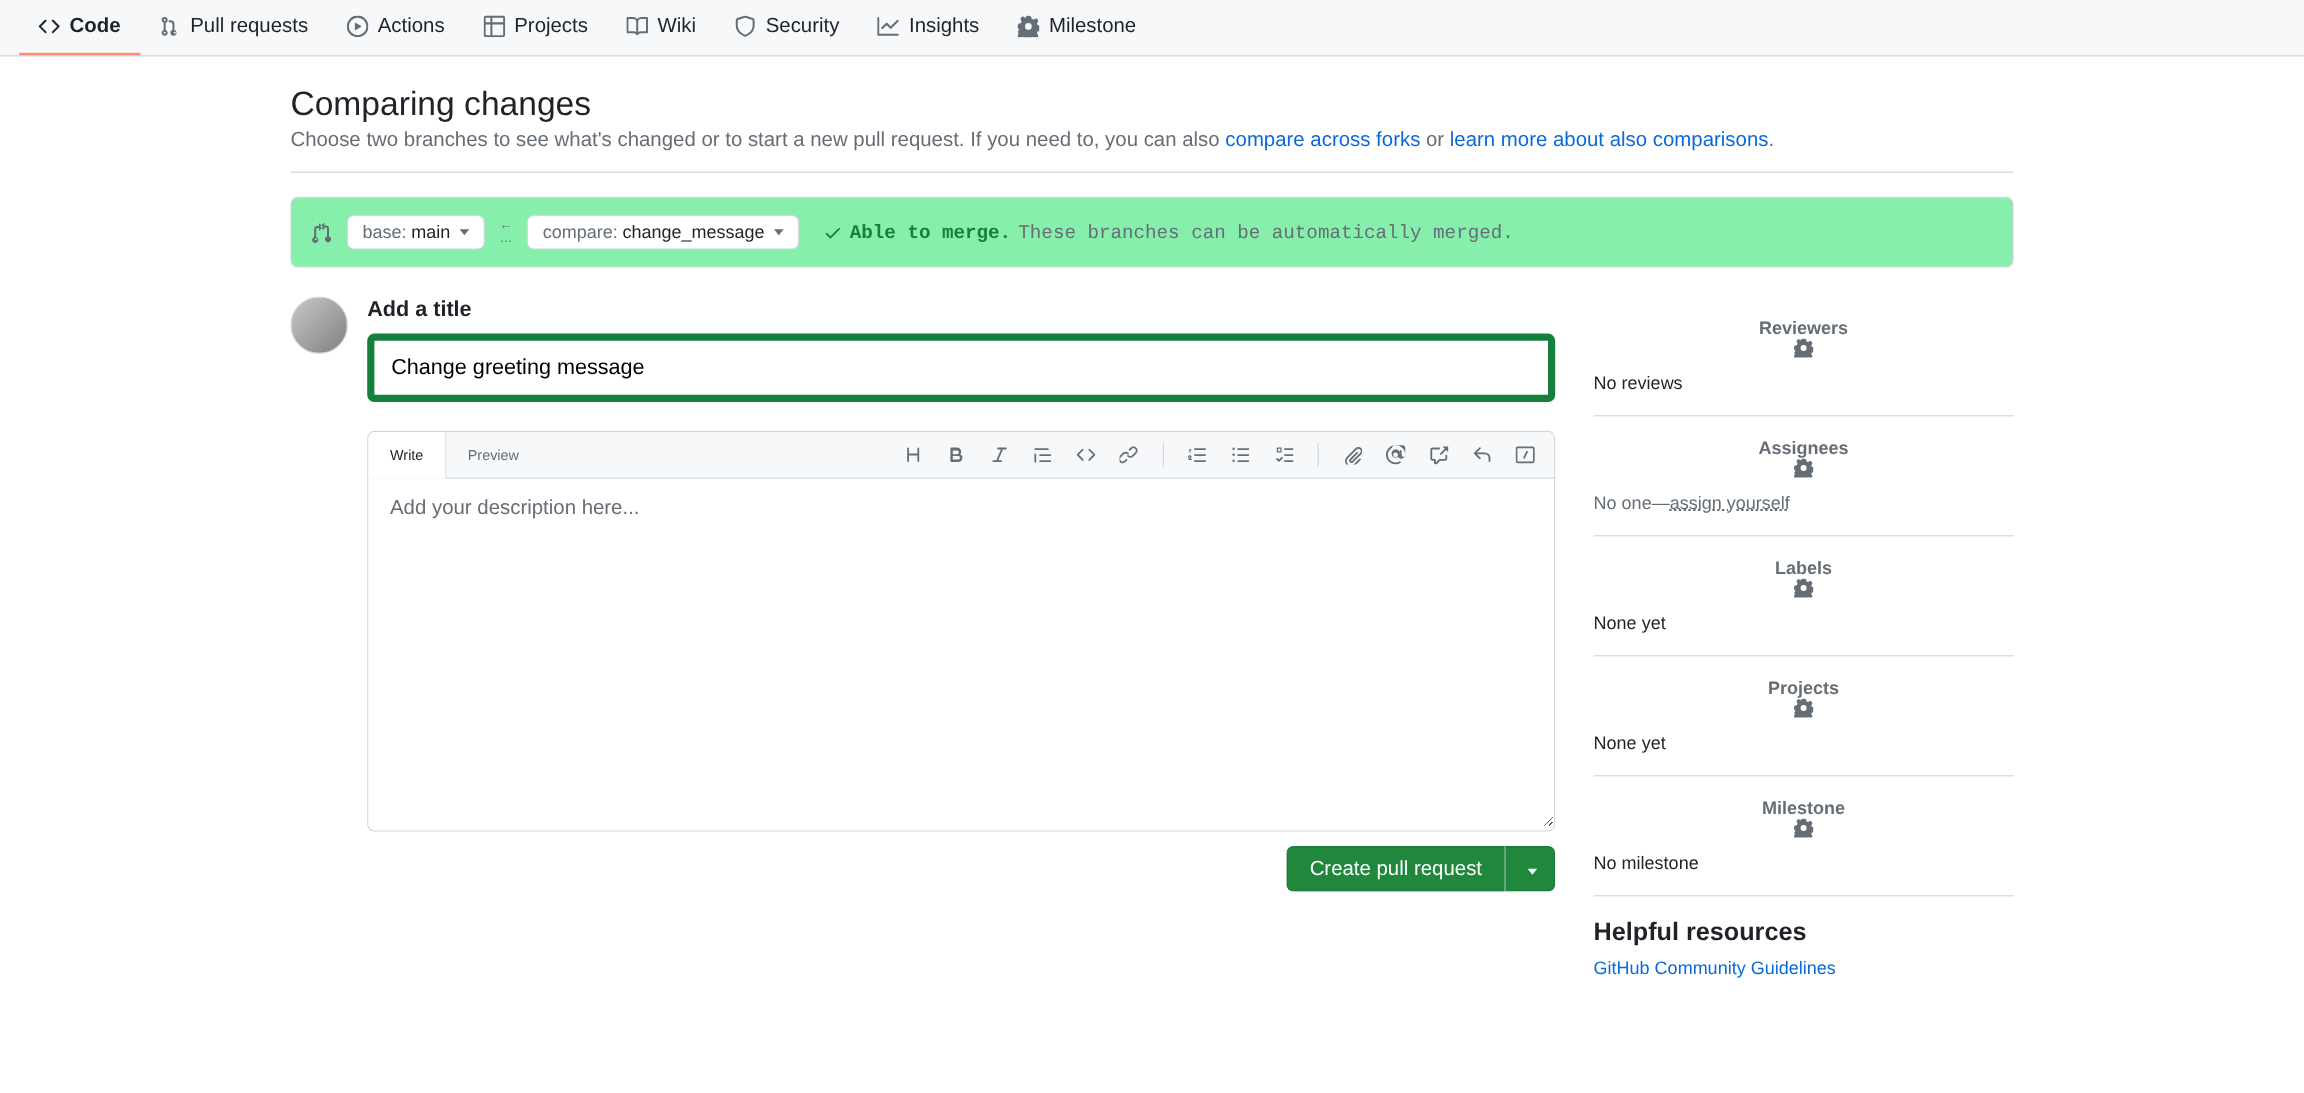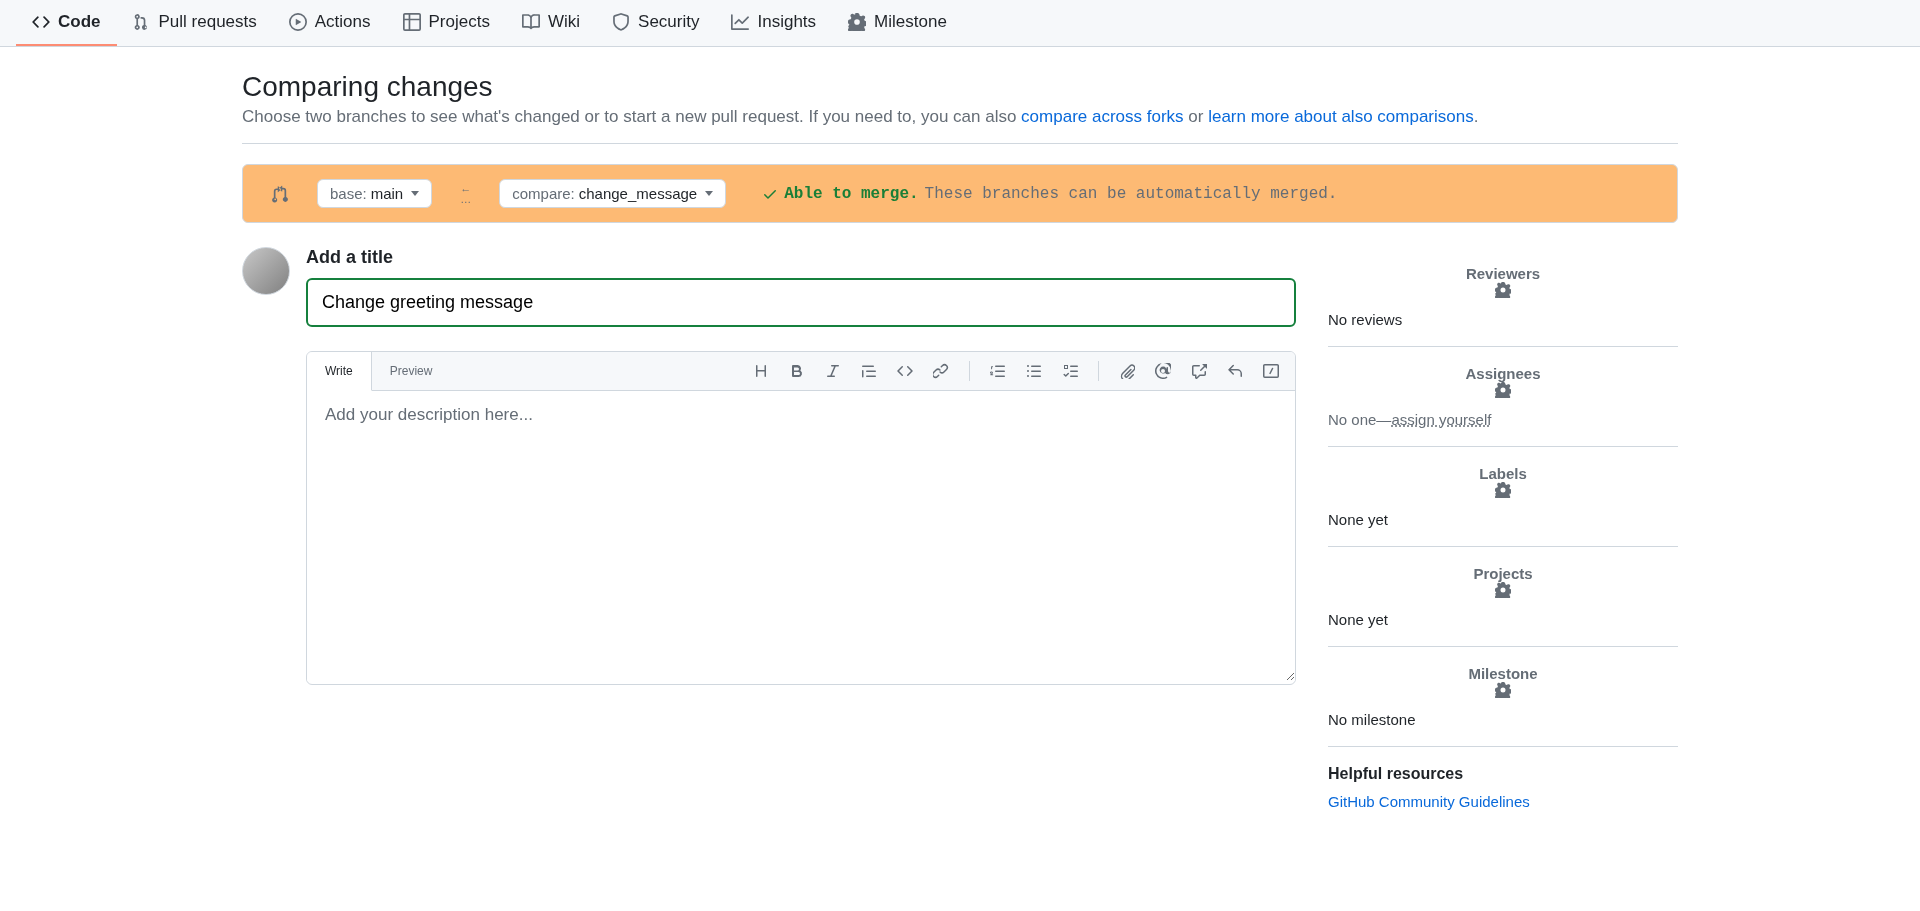--- a/index.html
+++ b/index.html
@@ -44,27 +44,27 @@
 }
 .page-subtitle {
   color: #656d76;
   font-size: 17px;
   margin-bottom: 16px;
 }
 .page-subtitle a { color: #0969da; text-decoration: none; cursor: pointer; }
 hr.rule { border: none; border-top: 1px solid #d0d7de; margin: 12px 0 20px 0; }
 
 .range-editor {
-  background: #fdba74;
+  background: #86efac;
   border: 1px solid #d0d7de;
   border-radius: 6px;
-  padding: 14px 28px;
-  display: flex;
-  align-items: center;
-  gap: 28px;
+  padding: 14px 16px;
+  display: flex;
+  align-items: center;
+  gap: 12px;
   margin-bottom: 24px;
 }
 .branch-btn {
   background: #ffffff;
   border: 1px solid #d0d7de;
   border-radius: 6px;
   padding: 5px 12px;
   font-size: 15px;
   cursor: pointer;
   display: flex;
@@ -105,21 +105,21 @@
 .section-label {
   font-weight: 600;
   font-size: 18px;
   margin-bottom: 10px;
   color: #1f2328;
 }
 .title-input {
   width: 100%;
   padding: 12px 14px;
   font-size: 18px;
-  border: 2px solid #15803d;
+  border: 6px solid #15803d;
   border-radius: 6px;
   outline: none;
   margin-bottom: 24px;
   background: #ffffff;
 }
 .editor-box {
   border: 1px solid #d0d7de;
   border-radius: 6px;
   overflow: hidden;
 }
@@ -208,21 +208,21 @@
 }
 .side-title {
   font-size: 15px;
   font-weight: 600;
   color: #656d76;
 }
 .side-value { font-size: 15px; color: #1f2328; }
 .side-value .muted { color: #656d76; }
 .side-value a { color: #656d76; text-decoration: underline dotted; cursor: pointer; }
 .gear-btn { cursor: pointer; color: #656d76; }
-.helpful-title { font-size: 16px; font-weight: 600; color: #1f2328; margin-bottom: 10px; }
+.helpful-title { font-size: 21px; font-weight: 600; color: #1f2328; margin-bottom: 10px; }
 .helpful-link { color: #0969da; font-size: 15px; text-decoration: none; cursor: pointer; }
 .caret-down { width: 0; height: 0; border-left: 4px solid transparent; border-right: 4px solid transparent; border-top: 5px solid currentColor; display: inline-block; margin-left: 4px; }
 </style>
 </head>
 <body>
 
 <nav class="repo-nav">
   <div class="repo-nav-item selected">
     <svg width="18" height="18" viewBox="0 0 16 16">
         <path d="M4.72 3.22a.75.75 0 0 1 1.06 1.06L2.06 8l3.72 3.72a.75.75 0 1 1-1.06 1.06L.47 8.53a.75.75 0 0 1 0-1.06l4.25-4.25zm6.56 0a.75.75 0 1 0-1.06 1.06L13.94 8l-3.72 3.72a.75.75 0 1 0 1.06 1.06l4.25-4.25a.75.75 0 0 0 0-1.06l-4.25-4.25z"></path>
@@ -395,20 +395,24 @@
                     <svg width="16" height="16" viewBox="0 0 16 16">
                       <path d="M0 2.75C0 1.784.784 1 1.75 1h12.5c.966 0 1.75.784 1.75 1.75v10.5A1.75 1.75 0 0 1 14.25 15H1.75A1.75 1.75 0 0 1 0 13.25zm1.75-.25a.25.25 0 0 0-.25.25v10.5c0 .138.112.25.25.25h12.5a.25.25 0 0 0 .25-.25V2.75a.25.25 0 0 0-.25-.25zm8.09 2.32a.75.75 0 0 1 .34 1l-2.5 5a.75.75 0 0 1-1.34-.67l2.5-5a.75.75 0 0 1 1-.33z"></path>
                     </svg>
                   </div>
               </div>
             </div>
           </div>
           <textarea class="desc-textarea" placeholder="Add your description here..." style=""></textarea>
         </div>
 
+        <div class="submit-row">
+          <button class="btn-primary">Create pull request</button>
+          <button class="btn-primary-caret"><span class="caret-down" style="border-top-color:#fff"></span></button>
+        </div>
       </div>
     </div>
 
     <aside class="sidebar">
       <div class="side-section">
         <div class="side-header">
           <span class="side-title">Reviewers</span>
           <span class="gear-btn"><svg width="16" height="16" viewBox="0 0 16 16" fill="#656d76">
                 <path d="M8 0a8.2 8.2 0 0 1 .701.031C9.444.095 9.99.645 10.16 1.29l.288 1.107c.18.066.052.096.091.108.38.112.744.264 1.089.452.037.18.082.16.143-.018l1.015-.57c.593-.333 1.346-.268 1.878.264l.122.123c.53.53.597 1.284.264 1.877l-.57 1.016c-.34.06-.36.105-.18.142.188.345.34.71.452 1.09.12.038.42.072.108.09l1.107.288c.645.17 1.195.716 1.259 1.459.42.466.42.936 0 1.402-.64.743-.614 1.289-1.259 1.459l-1.107.288c-.66.018-.96.052-.108.091-.112.38-.264.744-.452 1.089-.18.037-.16.082.18.143l.57 1.015c.333.593.268 1.346-.264 1.878l-.123.122c-.53.53-1.284.597-1.877.264l-1.016-.57c-.06-.034-.105-.036-.142-.018-.345.188-.71.34-1.09.452-.38.012-.72.042-.9.108l-.288 1.107c-.17.645-.716 1.195-1.459 1.259-.466.042-.936.042-1.402 0-.743-.064-1.289-.614-1.459-1.259l-.288-1.107c-.018-.066-.052-.096-.091-.108a5.99 5.99 0 0 1-1.089-.452c-.037-.018-.082-.016-.143.018l-1.015.57c-.593.333-1.346.268-1.878-.264l-.122-.123c-.53-.53-.597-1.284-.264-1.877l.57-1.016c.034-.6.036-.105.018-.142a5.99 5.99 0 0 1-.452-1.09c-.012-.038-.042-.072-.108-.09L1.29 10.16C.645 9.99.095 9.444.031 8.701a8.2 8.2 0 0 1 0-1.402C.095 6.556.645 6.01 1.29 5.84l1.107-.288c.066-.18.096-.52.108-.091.112-.38.264-.744.452-1.089.018-.37.016-.082-.018-.143l-.57-1.015c-.333-.593-.268-1.346.264-1.878l.123-.122c.53-.53 1.284-.597 1.877-.264l1.016.57c.6.034.105.036.142.018.345-.188.71-.34 1.09-.452.038-.12.072-.42.09-.108L5.84 1.29C6.01.645 6.556.095 7.299.031 7.532.01 7.766 0 8 0zM8 10.5a2.5 2.5 0 1 0 0-5 2.5 2.5 0 0 0 0 5z"></path>
               </svg></span>

